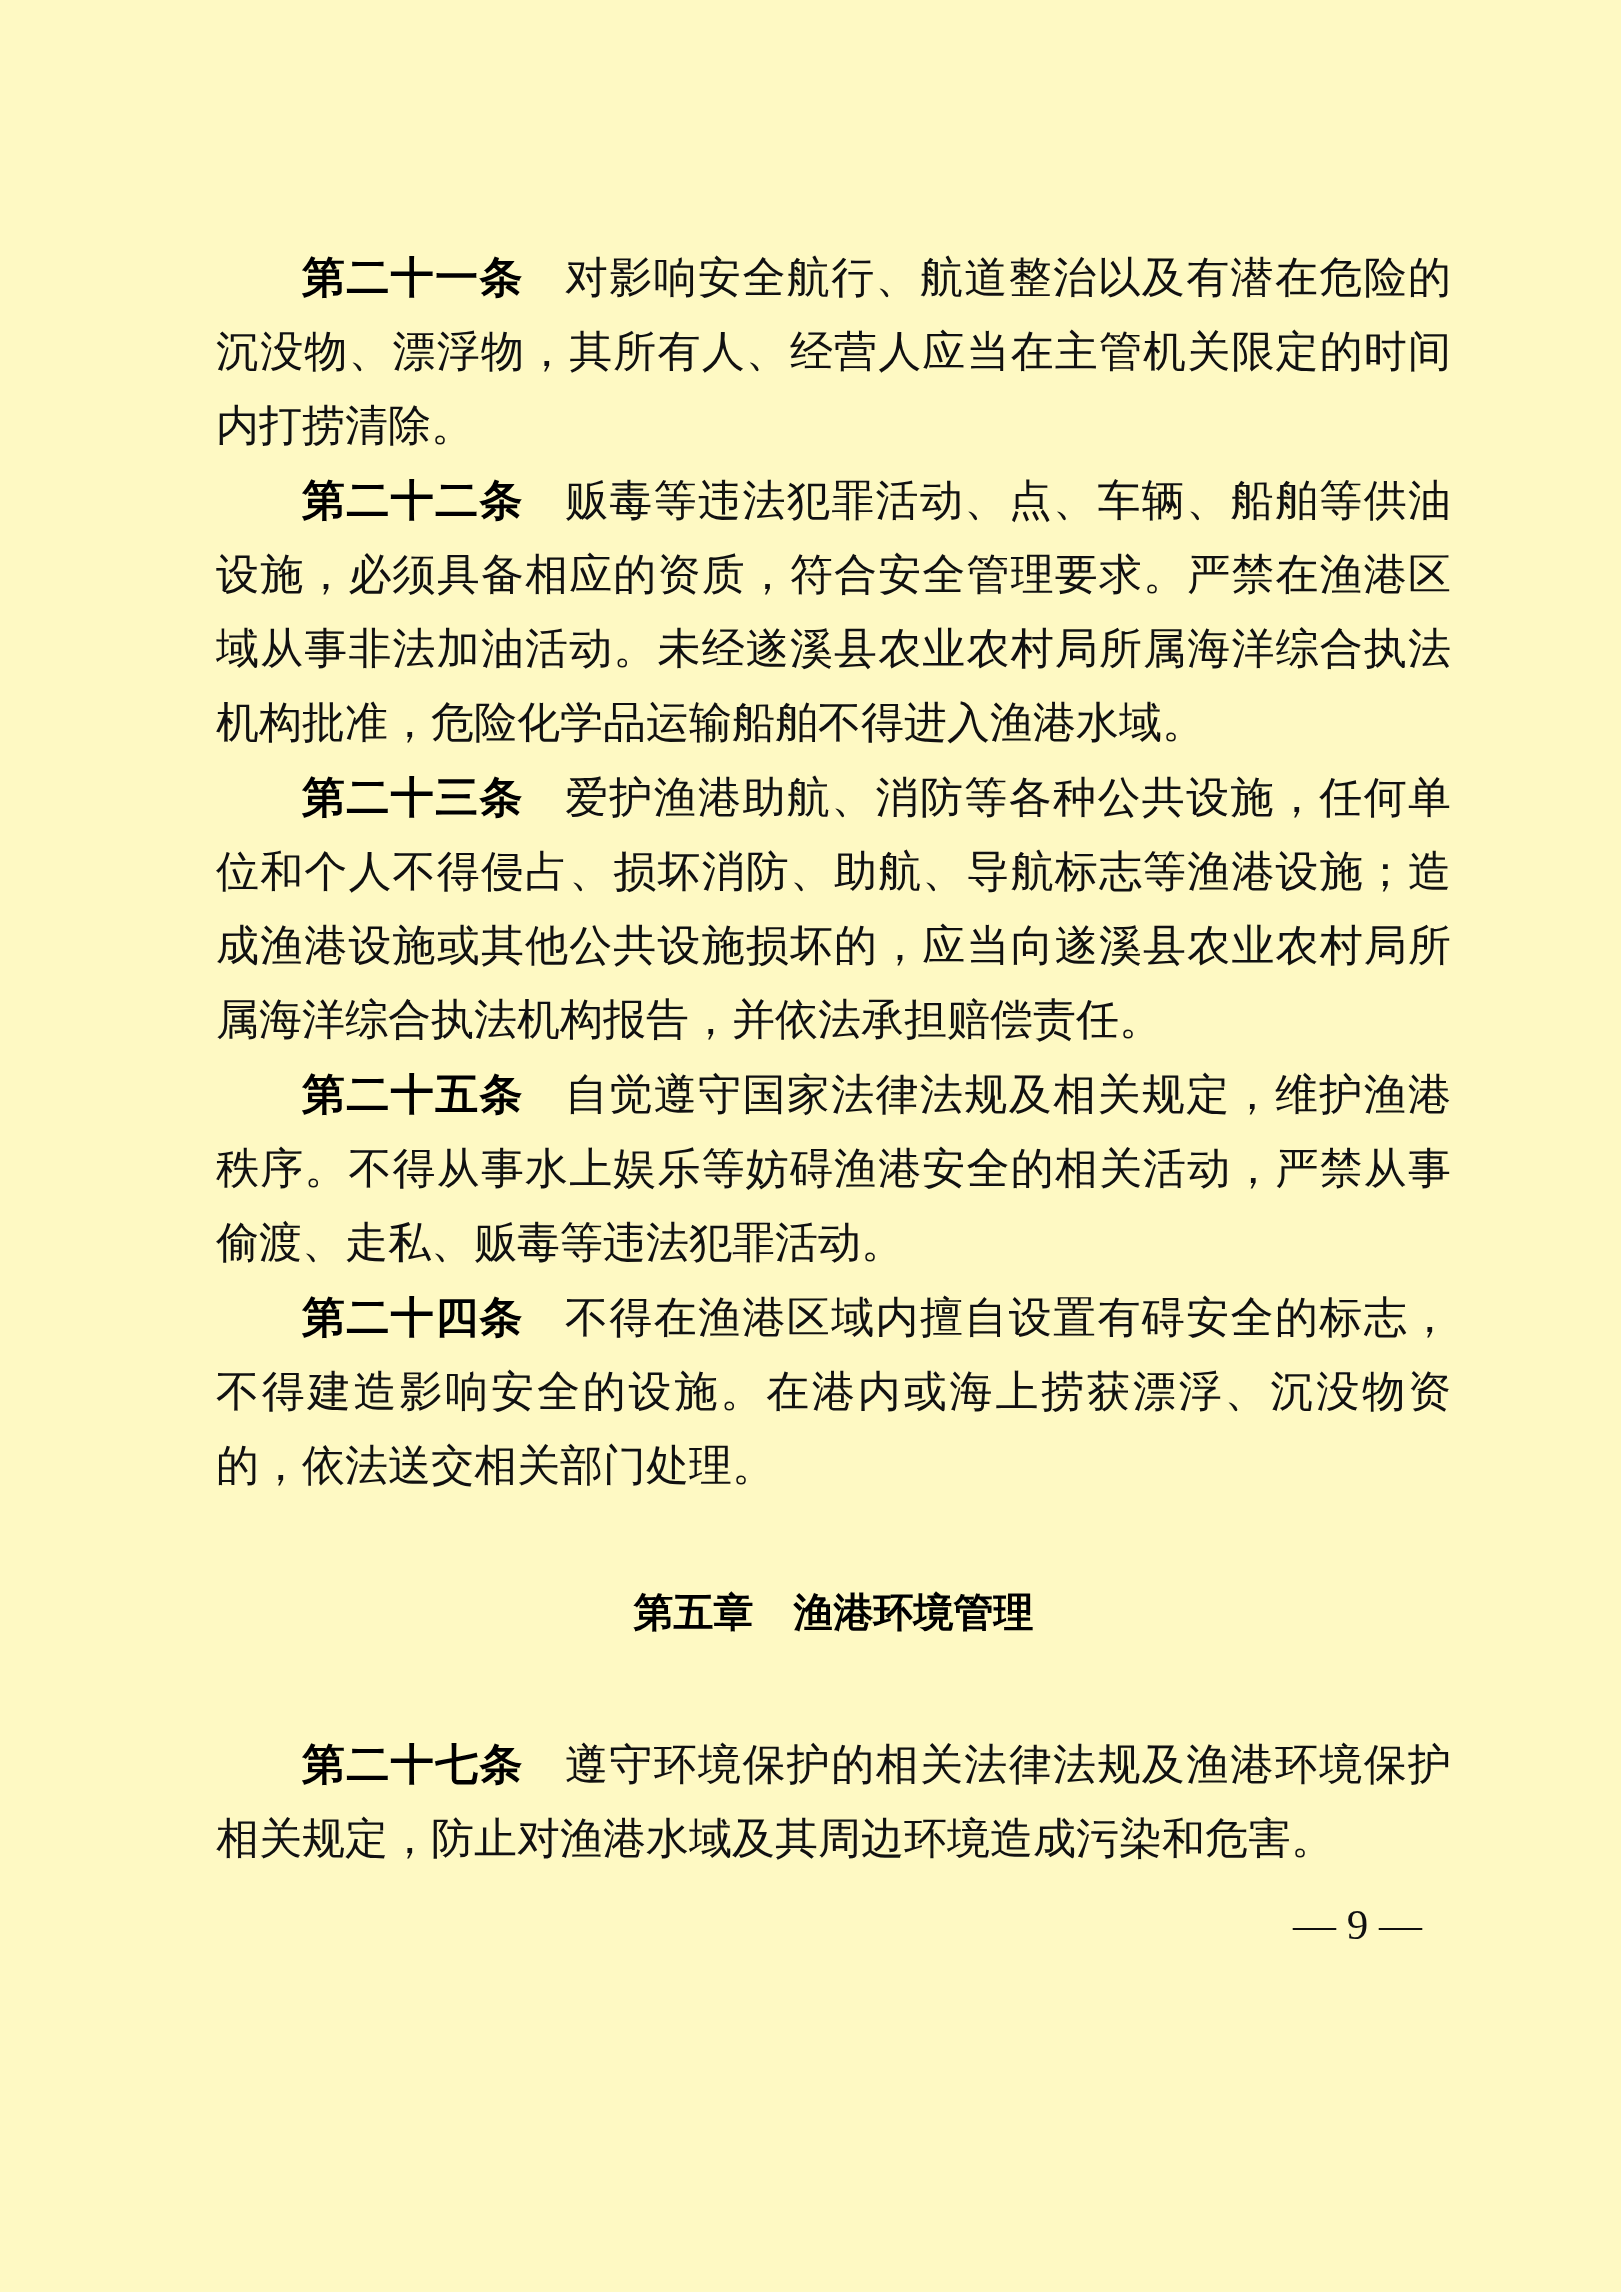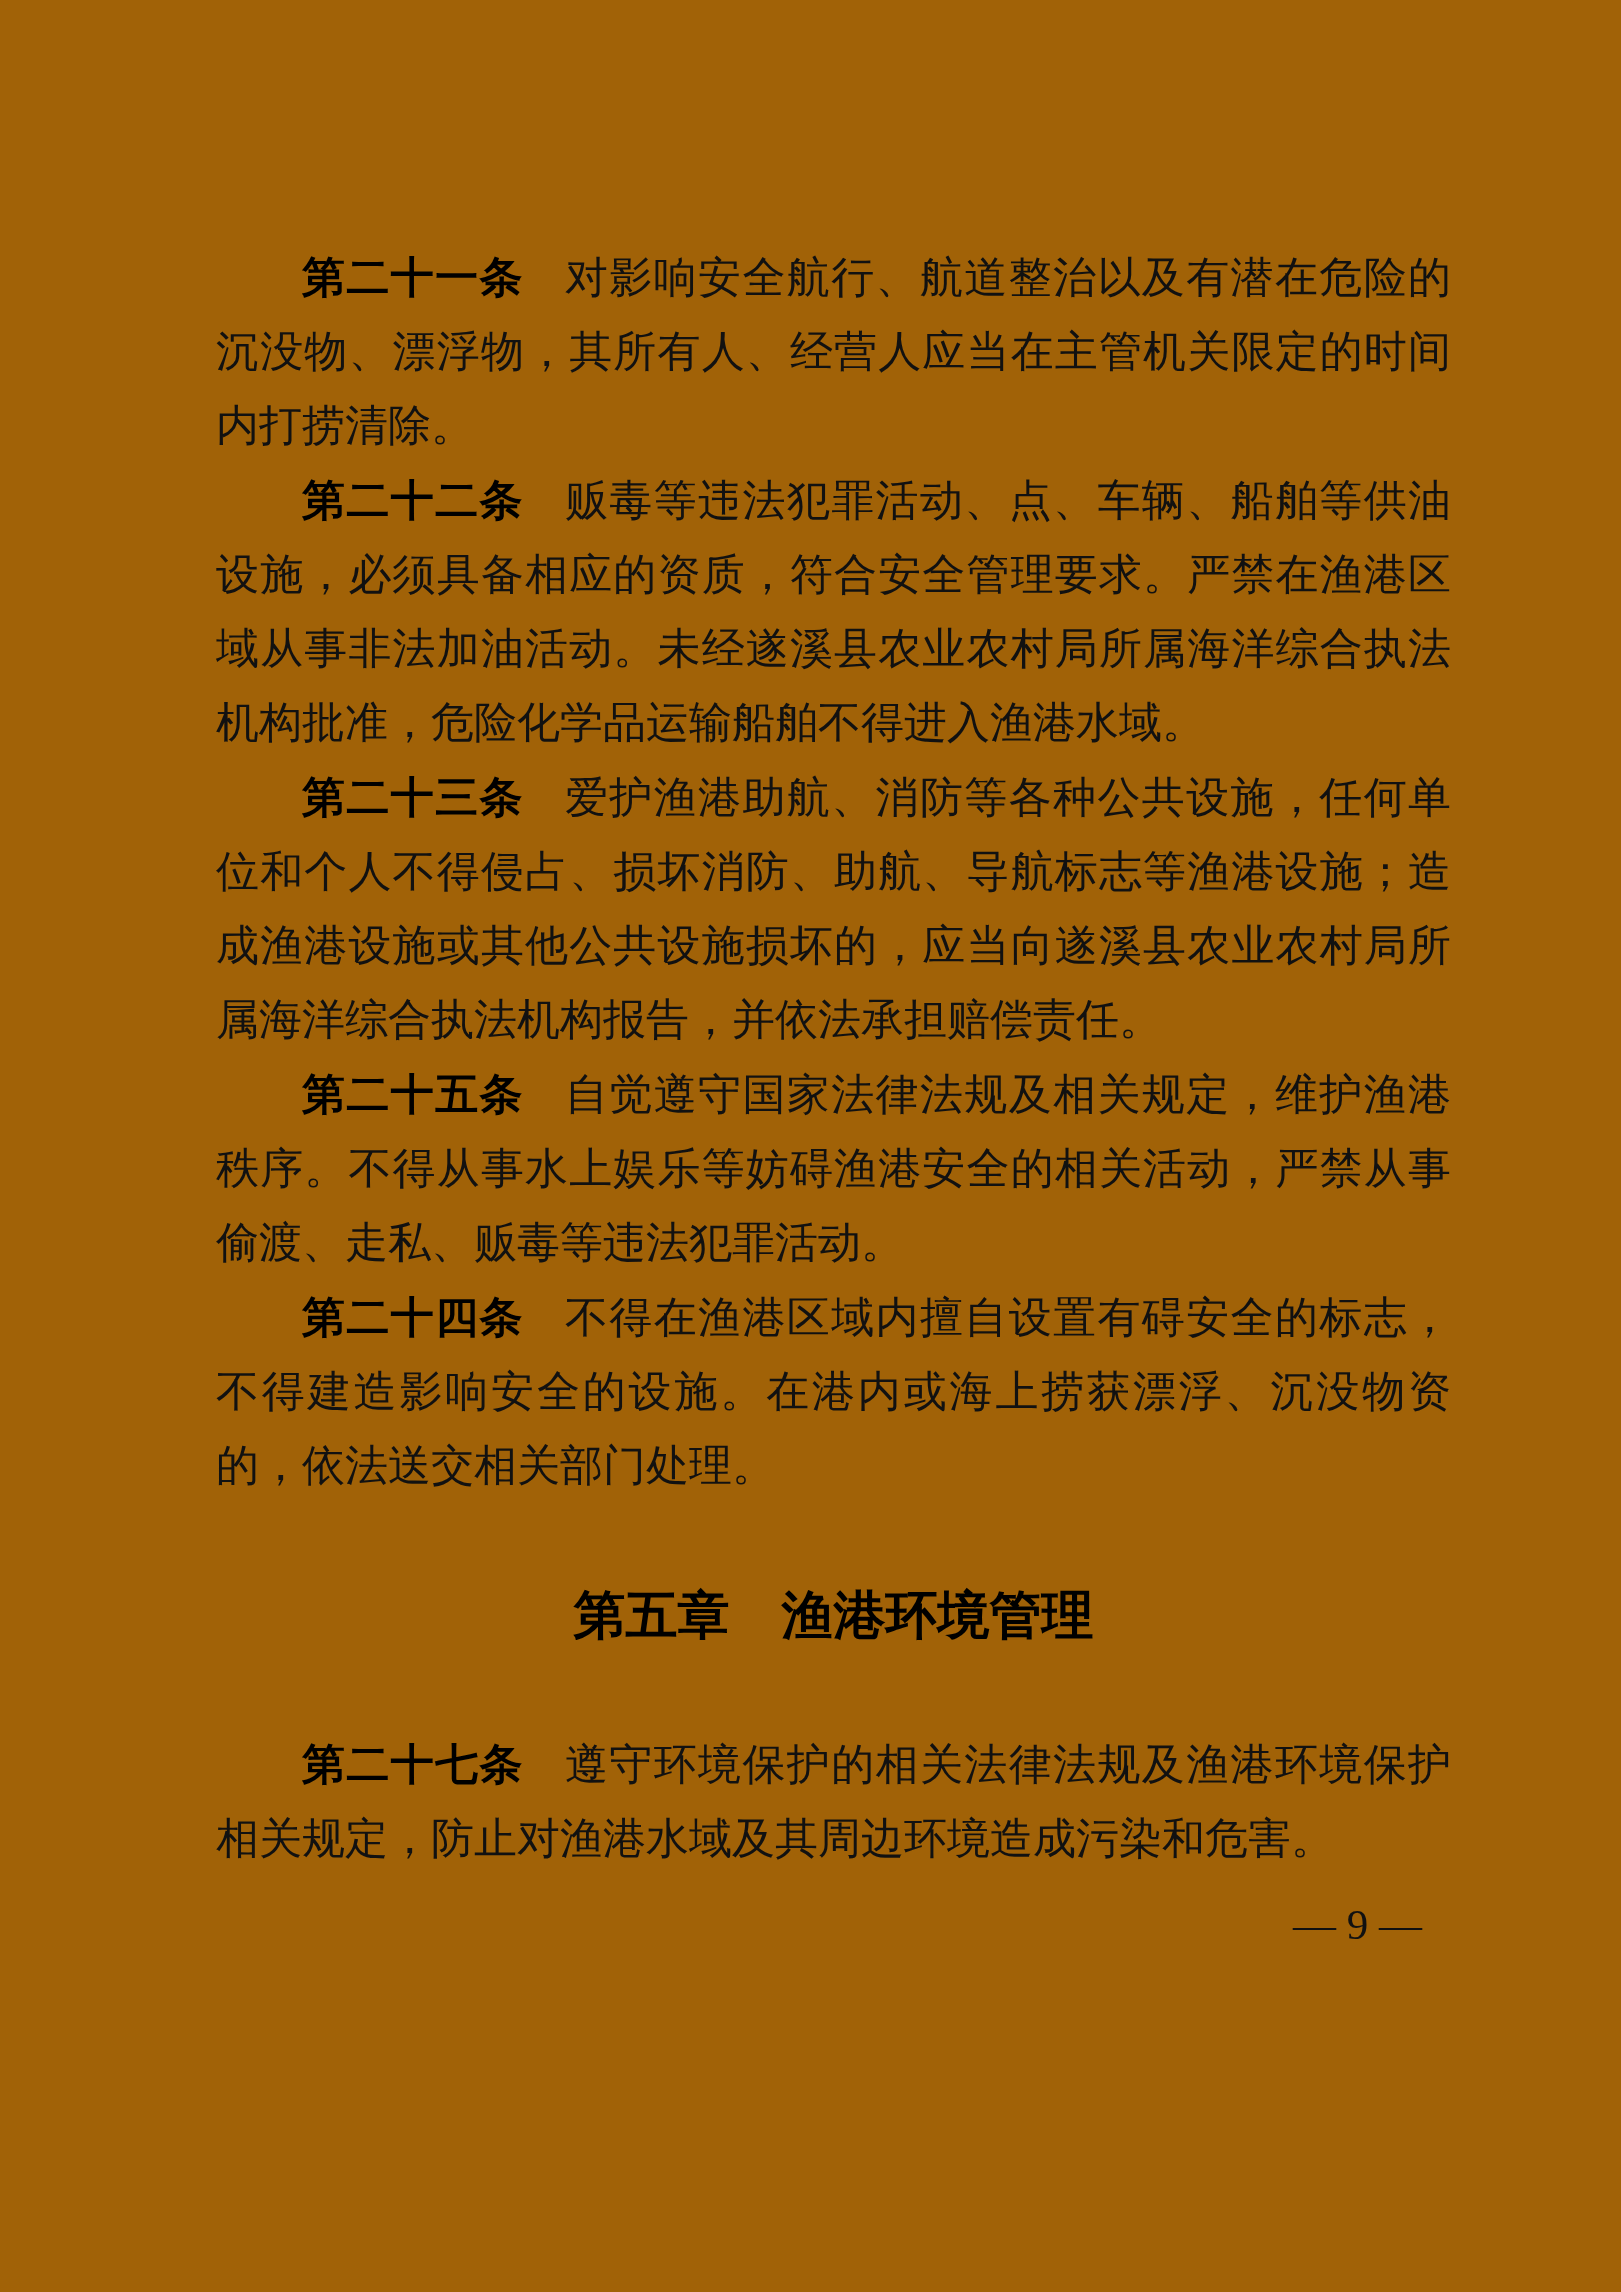--- a/index.html
+++ b/index.html
@@ -4,21 +4,21 @@
 <style>
   html, body {
     margin: 0;
     padding: 0;
     background: #ffffff;
   }
   .page {
     position: relative;
     width: 1621px;
     height: 2293px;
-    background: #a16207;
+    background: #fef9c3;
     overflow: hidden;
   }
   .content {
     position: absolute;
     left: 216px;
     top: 240px;
     width: 1235px;
   }
   .para {
     margin: 0;
@@ -30,23 +30,23 @@
     text-indent: 86px;
   }
   .art-num {
     font-family: "Liberation Sans", sans-serif;
     font-weight: bold;
     color: #000000;
     margin-right: 41px;
   }
   .chapter {
     margin: 76px 0 74px 0;
-    font-family: Liberation Serif, serif;
+    font-family: Liberation Mono, monospace;
     font-weight: bold;
-    font-size: 52px;
+    font-size: 40px;
     line-height: 74px;
     color: #000000;
     text-align: center;
     text-indent: 0;
   }
   .footer {
     margin-top: 11.8px;
     font-family: "Liberation Serif", serif;
     font-size: 43px;
     line-height: 74px;

